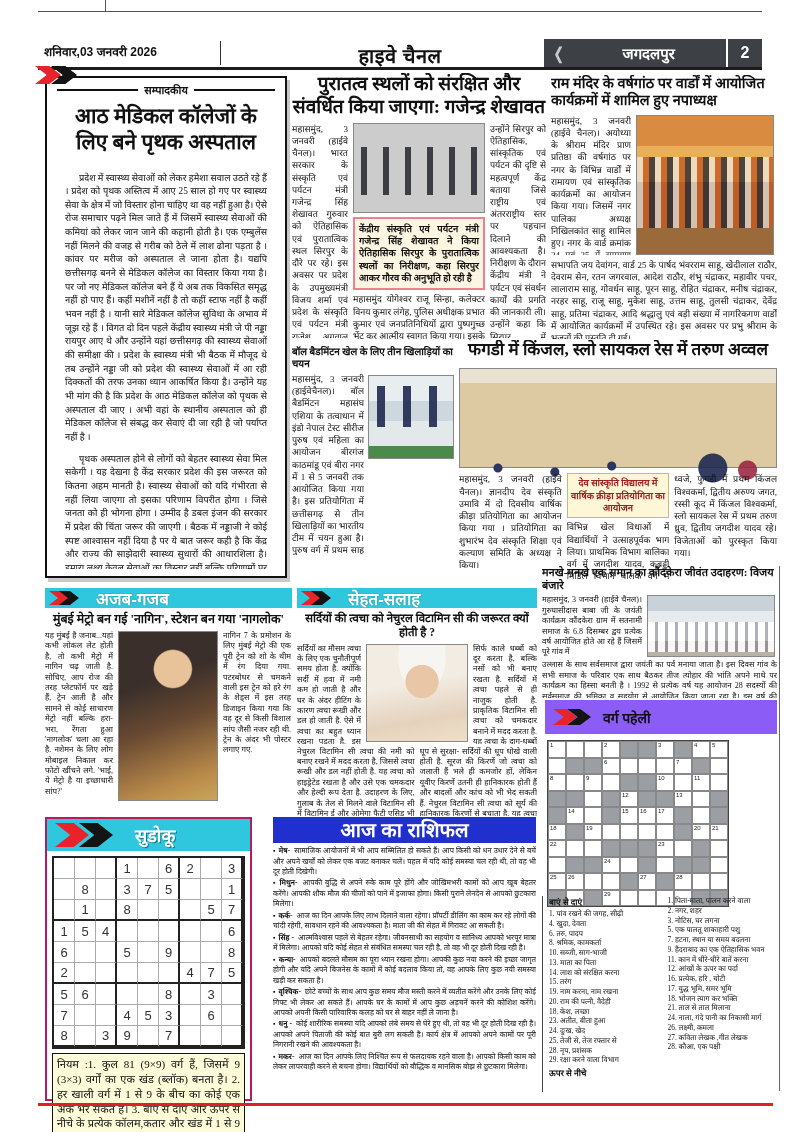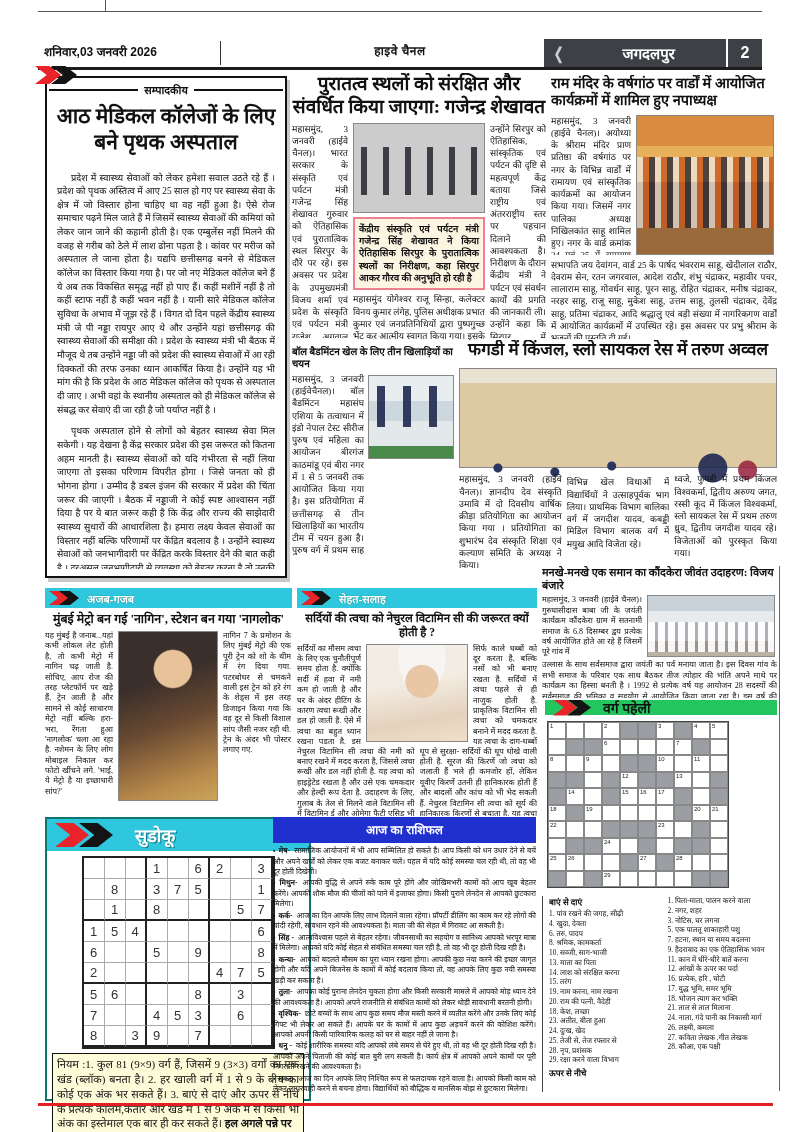--- a/index.html
+++ b/index.html
@@ -7,38 +7,38 @@
         font-family:"Liberation Serif",serif;color:#111;}
   
   .topline{position:absolute;left:38px;top:11px;width:724px;height:1px;background:#555;}
   .toptick{position:absolute;left:105px;top:0;width:1px;height:11px;background:#555;}
   
   .hdr{position:absolute;left:38px;top:39px;width:724px;height:28px;border-bottom:3px solid #1c1c1c;}
   .hdr-date{position:absolute;left:6px;top:4px;font-family:"Liberation Sans",sans-serif;
             font-weight:bold;font-size:12px;}
   .hdr-sep{position:absolute;left:182px;top:2px;width:1px;height:24px;background:#333;}
   .hdr-mast{position:absolute;left:0;right:0;top:3px;text-align:center;font-family:"Liberation Sans",sans-serif;
-            font-weight:bold;font-size:12px;letter-spacing:.5px;}
+            font-weight:bold;font-size:20px;letter-spacing:.5px;}
   .hdr-badge{position:absolute;right:0;top:0;height:28px;width:218px;background:#3d4045;color:#fff;
              display:flex;align-items:center;font-family:"Liberation Sans",sans-serif;}
   .hdr-chev{color:#c8cacd;font-size:16px;margin:0 6px 0 8px;font-weight:bold;}
   .hdr-city{flex:1;text-align:center;font-weight:bold;font-size:15px;}
   .hdr-pagenum{width:34px;text-align:center;font-weight:bold;font-size:16px;border-left:2px solid #fff;
                align-self:stretch;display:flex;align-items:center;justify-content:center;}
   
   .jt{text-align:justify;}
   .body-txt{font-size:9px;line-height:1.36;}
   .tiny-txt{font-size:8px;line-height:1.3;}
   .chevs{display:inline-flex;align-items:center;}
   .chev{display:inline-block;clip-path:polygon(0 0,55% 0,100% 50%,55% 100%,0 100%,45% 50%);}
   .chev.red{background:#e8232a;}
   .chev.blk{background:#141414;margin-left:-10px;}
   
   .edi{position:absolute;left:45px;top:76px;width:242px;height:502px;border:2px solid #111;
-       padding:6px 2px;box-sizing:border-box;background:#fff;box-shadow:3px 4px 0 #c9c9c9;}
+       padding:6px 10px;box-sizing:border-box;background:#fff;box-shadow:3px 4px 0 #c9c9c9;}
   .edi-icon{position:absolute;left:-12px;top:-12px;}
   .edi-sec{display:flex;align-items:center;gap:6px;font-family:"Liberation Sans",sans-serif;
            font-weight:bold;font-size:11px;justify-content:center;margin-top:-2px;}
   .edi-sec:before,.edi-sec:after{content:"";flex:1;height:2px;background:#111;}
   .edi-head{text-align:center;font-weight:bold;font-size:21px;line-height:1.25;margin:6px 0 8px;}
   .edi-body{font-size:9.3px;line-height:1.47;height:405px;overflow:hidden;}
   .edi-body p{margin:8px;text-indent:14px;}
   
   .art{position:absolute;box-sizing:border-box;overflow:hidden;}
   .headline{font-weight:bold;text-align:center;line-height:1.2;}
@@ -46,21 +46,21 @@
   .col{flex:1;overflow:hidden;}
   .photo{background:#ccc;border:1px solid #888;box-sizing:border-box;}
   .cap-box{border:2px solid #ef8090;background:#fcf5e2;font-weight:bold;font-size:9.5px;
            line-height:1.3;padding:4px;margin-top:4px;text-align:justify;}
   .hl-box{border:1px solid #c9b97a;background:#fdf7d8;color:#a02020;font-weight:bold;
           font-size:9.5px;line-height:1.3;padding:3px;text-align:center;}
   
   .secbar{height:20px;background:#2fc7dd;display:flex;align-items:center;padding-left:4px;
           font-family:"Liberation Sans",sans-serif;}
   .secbar .chev{width:20px;height:14px;}
-  .secbar-title{color:#fff;font-weight:bold;font-size:11px;margin-left:8px;text-shadow:0 0 1px #066;text-align:center;}
+  .secbar-title{color:#fff;font-weight:bold;font-size:17px;margin-left:17px;text-shadow:0 0 1px #066;text-align:center;}
   
   .ph-sirpur{background:linear-gradient(180deg,#d9d2c0 0 18%,#c9b econ 0),
              linear-gradient(180deg,#d8d1bd 0 20%,#c2ad87 20% 72%,#a8906a 72% 100%);}
   .ph-sirpur:before{content:"";display:block;height:55%;margin-top:18%;
      background:repeating-linear-gradient(90deg,transparent 0 7px,rgba(25,25,35,.8) 7px 13px,transparent 13px 22px);}
   .ph-ram{background:linear-gradient(180deg,#d98c3f 0 22%,#e8b05a 22% 48%,#9a6a3a 48% 100%);}
   .ph-ram:before{content:"";display:block;height:52%;margin-top:30%;
      background:repeating-linear-gradient(90deg,rgba(240,240,240,.65) 0 6px,rgba(200,90,30,.8) 6px 12px,rgba(40,40,50,.8) 12px 18px);}
   .ph-badminton{background:linear-gradient(180deg,#e8edf0 0 30%,#cdd8de 30% 55%,#e3e8ea 55% 85%,#4a8a4a 85% 100%);}
   .ph-badminton:before{content:"";display:block;height:50%;margin-top:12%;
@@ -74,45 +74,45 @@
                 radial-gradient(circle at 91% 55%,rgba(150,30,60,.85) 0 9px,transparent 10px);}
   .ph-nagin{background:radial-gradient(circle at 55% 22%,#e8c39a 0 13%,transparent 14%),
             linear-gradient(160deg,#3a2f2a 0 30%,#6a4a32 55%,#b98a4a 85%,#caa55a);}
   .ph-health{background:radial-gradient(circle at 55% 38%,#e9c6a6 0 20%,transparent 21%),
              radial-gradient(ellipse at 55% 12%,#f7f5f2 0 30%,transparent 31%),
              linear-gradient(170deg,#f3ece2 0 40%,#e4d2bd 75%,#f0e0c8);}
   .ph-group{background:linear-gradient(180deg,#c9d2d9 0 25%,#e8ebee 25% 75%,#b9b2a5 75% 100%);}
   .ph-group:before{content:"";display:block;height:50%;margin-top:20%;
      background:repeating-linear-gradient(90deg,rgba(255,255,255,.9) 0 7px,rgba(120,120,130,.5) 7px 10px);}
   
-  .sudoku{position:absolute;left:45px;top:817px;width:266px;height:284px;border:2px solid #0f766e;
+  .sudoku{position:absolute;left:45px;top:817px;width:207px;height:284px;border:2px solid #be185d;
           box-sizing:border-box;background:#fff;}
   .sud-bar{height:32px;background:#2fc7dd;display:flex;align-items:center;padding-left:8px;}
   .sud-bar .chev{width:34px;height:24px;}
   .sud-title{color:#fff;font-weight:bold;font-size:18px;margin-left:22px;font-family:"Liberation Sans",sans-serif;
              text-shadow:1px 1px 0 #0a7a8a;}
   .s-grid{display:grid;grid-template-columns:repeat(9,21px);grid-auto-rows:21px;margin:5px auto 4px;
           width:189px;border:2px solid #222;}
   .s-cell{border-right:1px solid #aaa;border-bottom:1px solid #aaa;display:flex;align-items:center;
           justify-content:center;font-size:13px;font-family:"Liberation Sans",sans-serif;color:#333;}
   .s-cell.br3{border-right:2px solid #222;}
   .s-cell.bb3{border-bottom:2px solid #222;}
   .rules{margin:2px 5px;border:1px solid #111;background:#fdfbd8;padding:3px 4px;font-size:11px;
          line-height:1.35;text-align:justify;}
   
   .rash{position:absolute;left:273px;top:817px;width:263px;height:284px;}
-  .rash-bar{background:#2030cf;color:#fff;text-align:center;font-weight:bold;font-size:12px;
+  .rash-bar{background:#2030cf;color:#fff;text-align:center;font-weight:bold;font-size:20px;
             height:26px;line-height:26px;font-family:"Liberation Sans",sans-serif;}
   .rash-list{margin-top:3px;height:252px;overflow:hidden;}
   .h-item{font-size:7.5px;line-height:1.38;text-align:justify;margin-bottom:1px;display:block;}
   .h-bullet{font-size:7px;margin-right:3px;}
   .h-sign{margin-right:2px;}
   
   .cross{position:absolute;left:545px;top:700px;width:232px;}
-  .cross-bar{background:#22c55e;height:15px;display:flex;align-items:center;padding-left:8px;}
+  .cross-bar{background:#8b5cf6;height:34px;display:flex;align-items:center;padding-left:8px;}
   .cross-bar .chev{width:24px;height:16px;}
   .cross-title{font-weight:bold;font-size:14px;margin-left:12px;}
   .x-grid{display:grid;grid-template-columns:repeat(10,18px);grid-auto-rows:16.5px;width:180px;
           border:1px solid #444;margin:6px 0 0 2px;}
   .x-cell{border:0.5px solid #888;background:#fff;position:relative;}
   .x-cell.shaded{background:#9b9fa3;}
   .x-num{position:absolute;left:1px;top:0;font-size:6px;font-family:"Liberation Sans",sans-serif;color:#222;}
   
   .clues{position:absolute;left:542px;top:896px;width:236px;height:196px;display:flex;gap:8px;
          border-left:1px solid #444;padding-left:6px;box-sizing:border-box;}
@@ -182,20 +182,21 @@
       <div class="body-txt jt" style="height:182px;overflow:hidden;">महासमुंद, 3 जनवरी (हाईवेचैनल)।  बॉल बैडमिंटन महासंघ एशिया के तत्वाधान में इंडो नेपाल टेस्ट सीरीज पुरुष एवं महिला का आयोजन बीरगंज काठमांडू एवं बीरा नगर में 1 से 5 जनवरी तक आयोजित किया गया है। इस प्रतियोगिता में छत्तीसगढ़ से तीन खिलाड़ियों का भारतीय टीम में चयन हुआ है। पुरुष वर्ग में प्रथम साह मिश्रा एवं उमेश कुमार तथा महिला वर्ग में एक खिलाड़ी का चयन राष्ट्रीय प्रदर्शन के आधार पर किया गया है। चयनित खिलाड़ियों को संघ के पदाधिकारियों ने बधाई एवं शुभकामनाएं दी हैं।</div>
     </div>
   </div>
 
   <div class="art" style="left:459px;top:340px;width:318px;height:240px;">
     <div class="headline" style="font-size:17px;margin-bottom:8px;">फगडी में किंजल, स्लो सायकल रेस में तरुण अव्वल</div>
     <div class="photo ph-field" style="width:318px;height:100px;"></div>
     <div class="cols" style="margin-top:5px;">
       <div class="col body-txt jt">महासमुंद, 3 जनवरी (हाईवे चैनल)। ज्ञानदीप देव संस्कृति उमावि में दो दिवसीय वार्षिक क्रीड़ा प्रतियोगिता का आयोजन किया गया । प्रतियोगिता का शुभारंभ देव संस्कृति शिक्षा एवं कल्याण समिति के अध्यक्ष ने किया।</div>
       <div class="col">
+        <div class="hl-box">देव सांस्कृति विद्यालय में वार्षिक क्रीड़ा प्रतियोगिता का आयोजन</div>
         <div class="body-txt jt" style="margin-top:3px;">विभिन्न खेल विधाओं में विद्यार्थियों ने उत्साहपूर्वक भाग लिया। प्राथमिक विभाग बालिका वर्ग में जगदीश यादव, कबड्डी मिडिल विभाग बालक वर्ग में मयुख आदि विजेता रहे।</div>
       </div>
       <div class="col body-txt jt">ध्वजे, फुगडी में प्रथम किंजल विश्वकर्मा, द्वितीय अरुण्य जगत, रस्सी कूद में किंजल विश्वकर्मा, स्लो सायकल रेस  में प्रथम तरुण ध्रुव, द्वितीय जगदीश यादव रहे। विजेताओं को पुरस्कृत किया गया।</div>
     </div>
   </div>
 
   <div class="art" style="left:45px;top:588px;width:247px;height:228px;">
     <div class="secbar">
       <span class="chevs">
           <span class="chev red"></span>
@@ -508,21 +509,20 @@
   </div>
 
   <div class="rash">
     <div class="rash-bar">आज का राशिफल</div>
     <div class="rash-list">
         <div class="h-item"><span class="h-bullet">▪</span><b class="h-sign">मेष-</b><span class="h-text"> सामाजिक आयोजनों में भी आप सम्मिलित हो सकते हैं। आप किसी को धन उधार देने से बचें और अपने खर्चों को लेकर एक बजट बनाकर चलें। पहल में यदि कोई समस्या चल रही थी, तो वह भी दूर होती दिखेगी।</span></div>
         <div class="h-item"><span class="h-bullet">▪</span><b class="h-sign">मिथुन-</b><span class="h-text"> आपकी बुद्धि से अपने रुके काम पूरे होंगे और जोखिमभरी कामों को आप खूब बेहतर करेंगे। आपकी शौक मौज की चीजों को पाने में इजाफा होगा। किसी पुराने लेनदेन से आपको छुटकारा मिलेगा।</span></div>
         <div class="h-item"><span class="h-bullet">▪</span><b class="h-sign">कर्क-</b><span class="h-text"> आज का दिन आपके लिए लाभ दिलाने वाला रहेगा। प्रॉपर्टी डीलिंग का काम कर रहे लोगों की चांदी रहेगी, सावधान रहने की आवश्यकता है। माता जी की सेहत में गिरावट आ सकती है।</span></div>
         <div class="h-item"><span class="h-bullet">▪</span><b class="h-sign">सिंह -</b><span class="h-text"> आत्मविश्वास पहले से बेहतर रहेगा। जीवनसाथी का सहयोग व सानिध्य आपको भरपूर मात्रा में मिलेगा। आपको यदि कोई सेहत से संबंधित समस्या चल रही है, तो वह भी दूर होती दिख रही है।</span></div>
         <div class="h-item"><span class="h-bullet">▪</span><b class="h-sign">कन्या-</b><span class="h-text"> आपको बदलते मौसम का पूरा ध्यान रखना होगा। आपकी कुछ नया करने की इच्छा जागृत होगी और यदि अपने बिजनेस के कामों में कोई बदलाव किया तो, वह आपके लिए कुछ नयी समस्या खड़ी कर सकता है।</span></div>
-        <div class="h-item"><span class="h-bullet">▪</span><b class="h-sign">तुला-</b><span class="h-text"> आपका कोई पुराना लेनदेन चुकता होगा और किसी सरकारी मामले में आपको मोड़ ध्यान देने की आवश्यकता है। आपको अपने राजनीति से संबंधित कामों को लेकर थोड़ी सावधानी बरतनी होगी।</span></div>
         <div class="h-item"><span class="h-bullet">▪</span><b class="h-sign">वृश्चिक-</b><span class="h-text"> छोटे बच्चों के साथ आप कुछ समय मौज मस्ती करने में व्यतीत करेंगे और उनके लिए कोई गिफ्ट भी लेकर आ सकते हैं। आपके घर के कामों में आप कुछ अड़चनें करने की कोशिश करेंगे। आपको अपनी किसी पारिवारिक कलह को घर से बाहर नहीं ले जाना है।</span></div>
         <div class="h-item"><span class="h-bullet">▪</span><b class="h-sign">धनु -</b><span class="h-text"> कोई शारीरिक समस्या यदि आपको लंबे समय से घेरे हुए थी, तो वह भी दूर होती दिख रही है। आपको अपने पिताजी की कोई बात बुरी लग सकती है। कार्य क्षेत्र में आपको अपने कामों पर पूरी निगरानी रखने की आवश्यकता है।</span></div>
         <div class="h-item"><span class="h-bullet">▪</span><b class="h-sign">मकर-</b><span class="h-text"> आज का दिन आपके लिए निश्चित रूप से फलदायक रहने वाला है। आपको किसी काम को लेकर लापरवाही करने से बचना होगा। विद्यार्थियों को बौद्धिक व  मानसिक बोझ से छुटकारा मिलेगा।</span></div>
       </div>
   </div>
 
   <div class="clues">
     <div class="clue-col">
       <div class="clue-head">बाएं से दाएं</div>
       <div>

